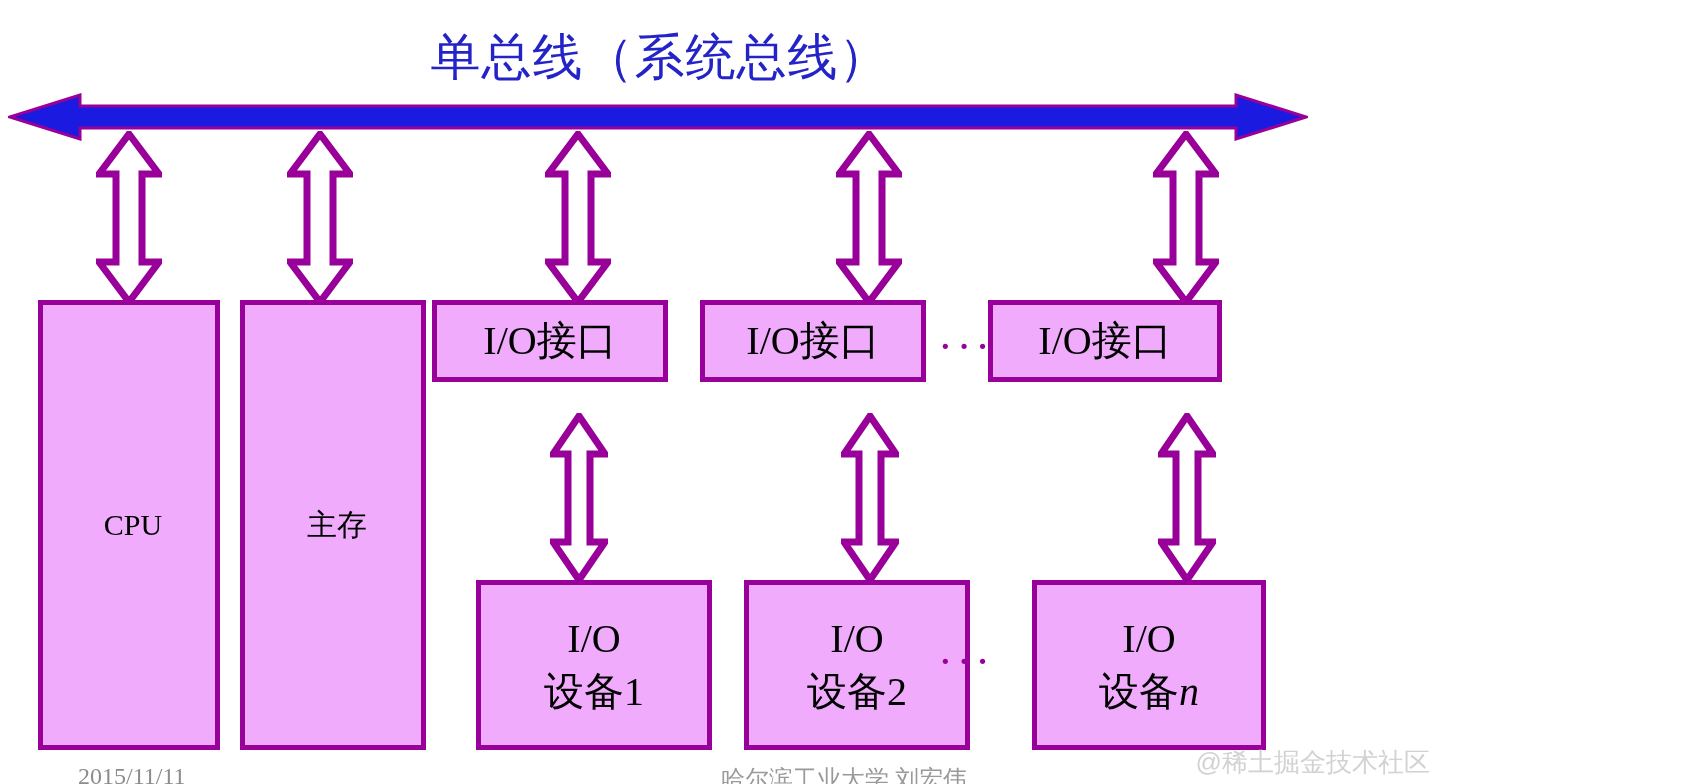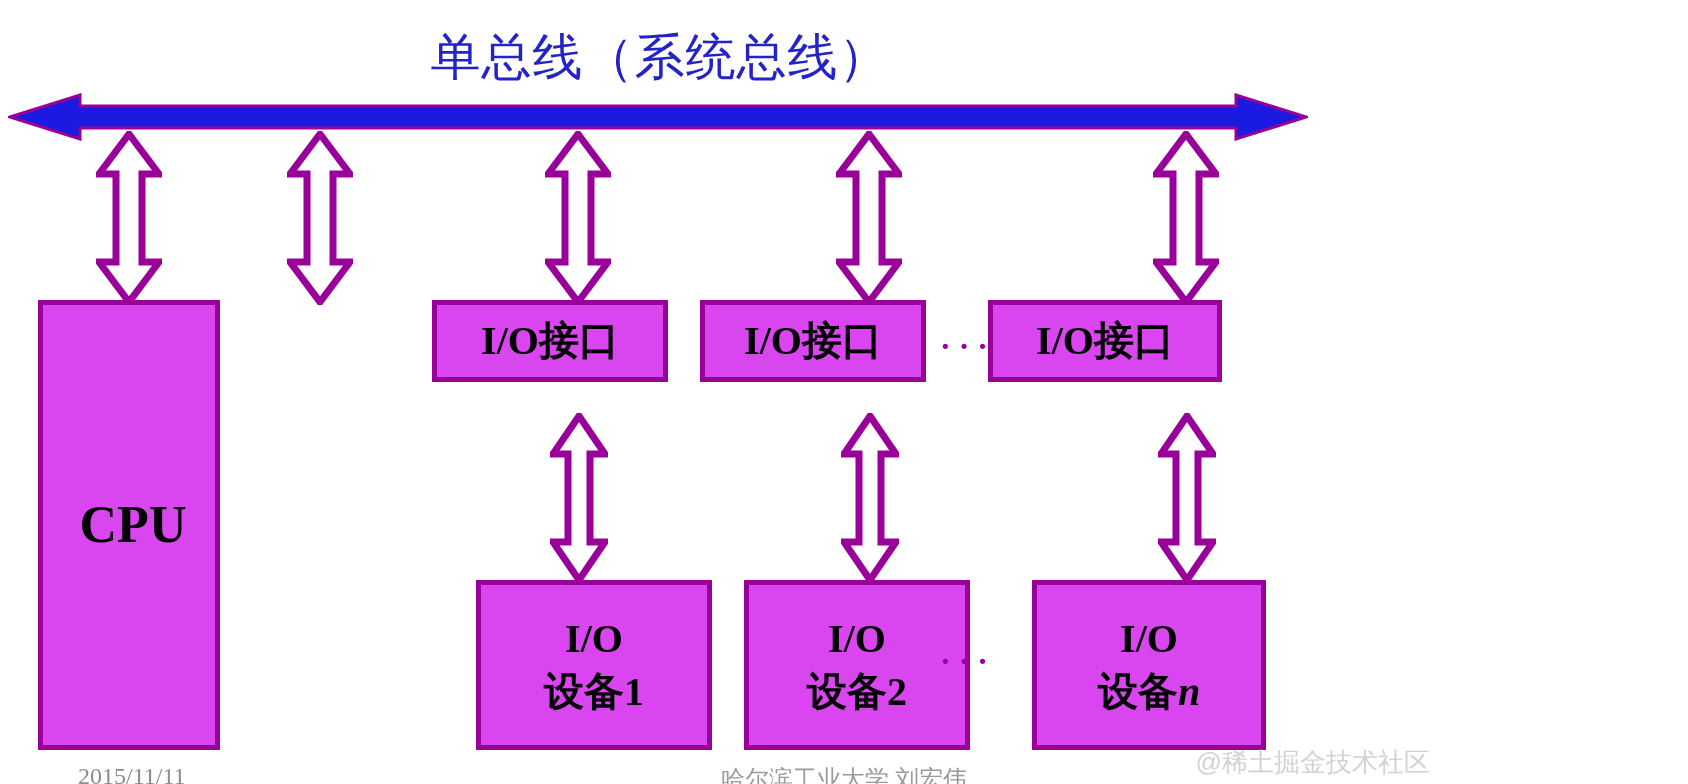--- a/index.html
+++ b/index.html
@@ -41,37 +41,36 @@
     top: 93px;
     width: 1300px;
     height: 48px;
   }
 
   
   .box {
     position: absolute;
     box-sizing: border-box;
     border: 5px solid #990099;
-    background: #d946ef;
+    background: #f0abfc;
     color: #000000;
     display: flex;
     flex-direction: column;
     align-items: center;
     justify-content: center;
     text-align: center;
     line-height: 1.18;
     font-family: "Liberation Serif", "DejaVu Serif", serif;
-    font-weight: bold;
   }
   .box .line {
     display: block;
     white-space: nowrap;
   }
 
-  .tall-box { font-size: 52px; padding-left: 8px; }
+  .tall-box { font-size: 30px; padding-left: 8px; }
   .iface-box { font-size: 40px; }
   .dev-box  { font-size: 40px; margin-left: 44px; }
   .dev-box .line:first-child { margin-bottom: 6px; }
 
   .ital { font-style: italic; }
 
   
   .conn {
     position: absolute;
   }
@@ -158,20 +157,23 @@
   </svg>
 
   <svg class="conn" style="left:1158px; top:413px; width:58px; height:170px;" viewBox="0 0 58 170" preserveAspectRatio="none">
     <polygon points="29,3 55,41 40,41 40,129 55,129 29,167 3,129 18,129 18,41 3,41" fill="#ffffff" stroke="#990099" stroke-width="7" stroke-linejoin="miter"></polygon>
   </svg>
 
   <div class="box tall-box" style="left:38px; top:300px; width:182px; height:450px;">
     <span class="line">CPU</span>
   </div>
 
+  <div class="box tall-box" style="left:240px; top:300px; width:186px; height:450px;">
+    <span class="line">主存</span>
+  </div>
 
   <div class="box iface-box" style="left:432px; top:300px; width:236px; height:82px;">
     <span class="line">I/O接口</span>
   </div>
 
   <div class="box iface-box" style="left:700px; top:300px; width:226px; height:82px;">
     <span class="line">I/O接口</span>
   </div>
 
   <div class="dots" style="left:938px; top:325px;">···</div>

